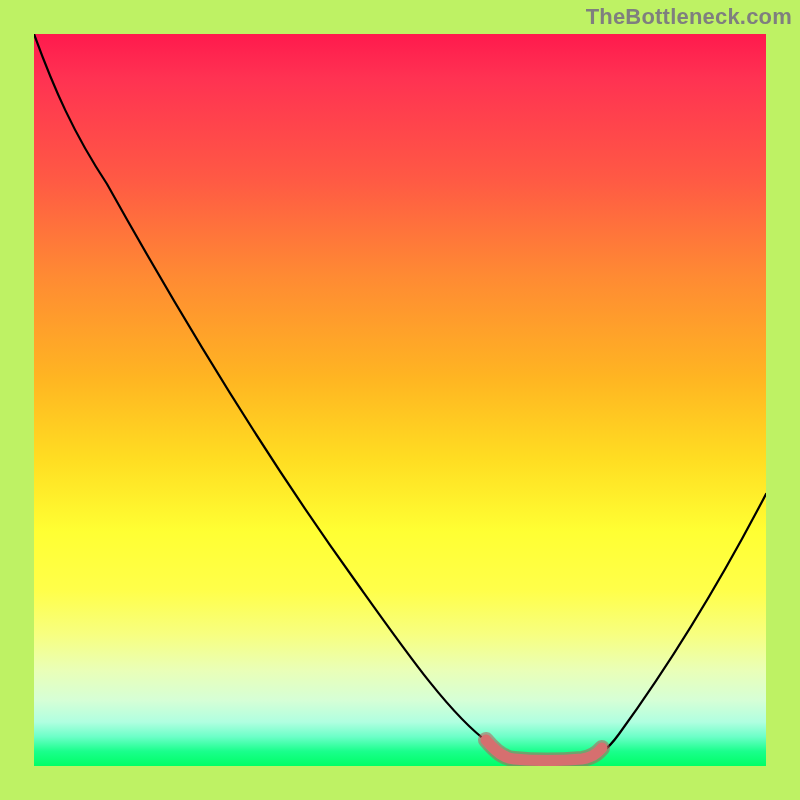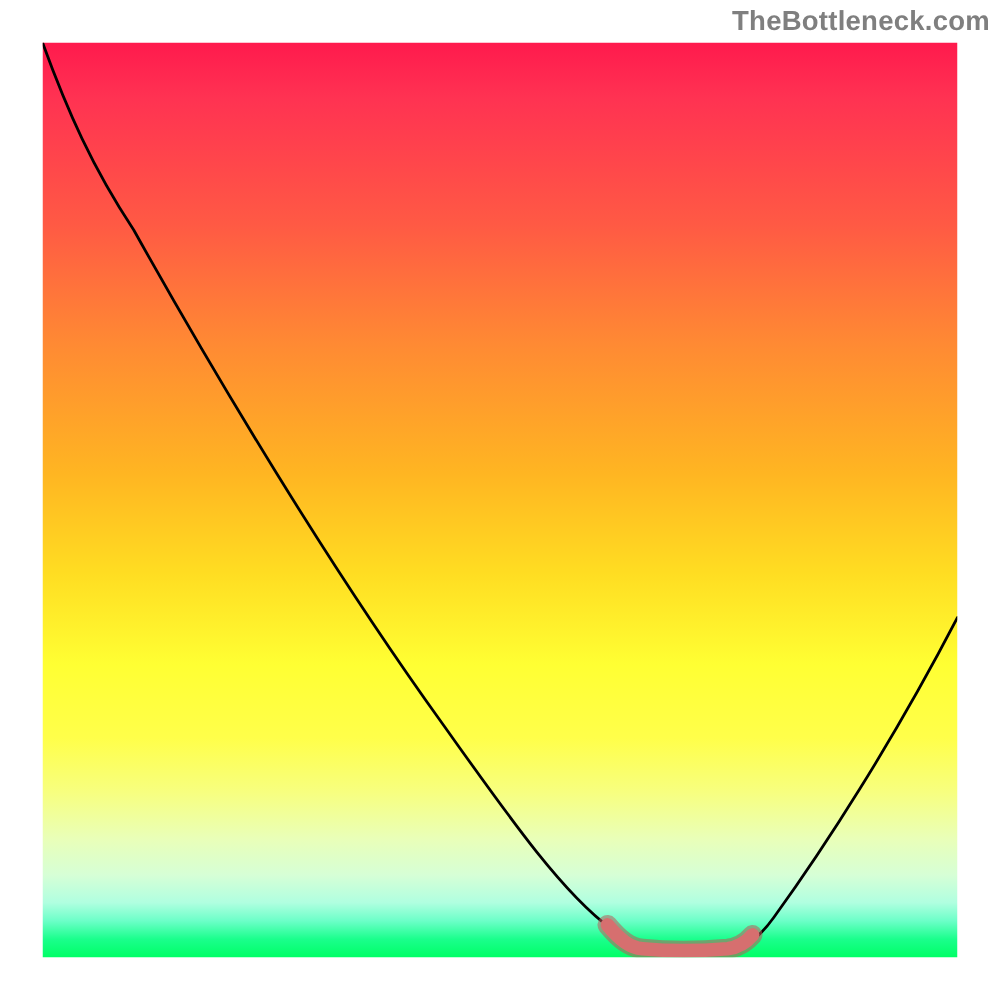--- a/index.html
+++ b/index.html
@@ -1,17 +1,17 @@
 <!DOCTYPE html>
 <html><head>
 <meta charset="utf-8">
 <style>
 *{margin:0;padding:0;box-sizing:border-box}
 html,body{width:800px;height:800px;overflow:hidden;background:#000}
-.frame{position:absolute;left:0;top:0;width:800px;height:800px;background:#ffffff}
+.frame{position:absolute;left:0;top:0;width:800px;height:800px;background:#bef264}
 .plot{position:absolute;left:34px;top:34px;width:732px;height:732px;overflow:hidden}
 .grad{position:absolute;left:0;top:0;width:732px;height:732px;
   background:linear-gradient(to bottom,
     #ff1a4d 0%,
     #ff3252 6%,
     #ff5a44 20%,
     #ff8a33 33%,
     #ffb522 47%,
     #ffdd22 58%,
     #ffff33 68%,

